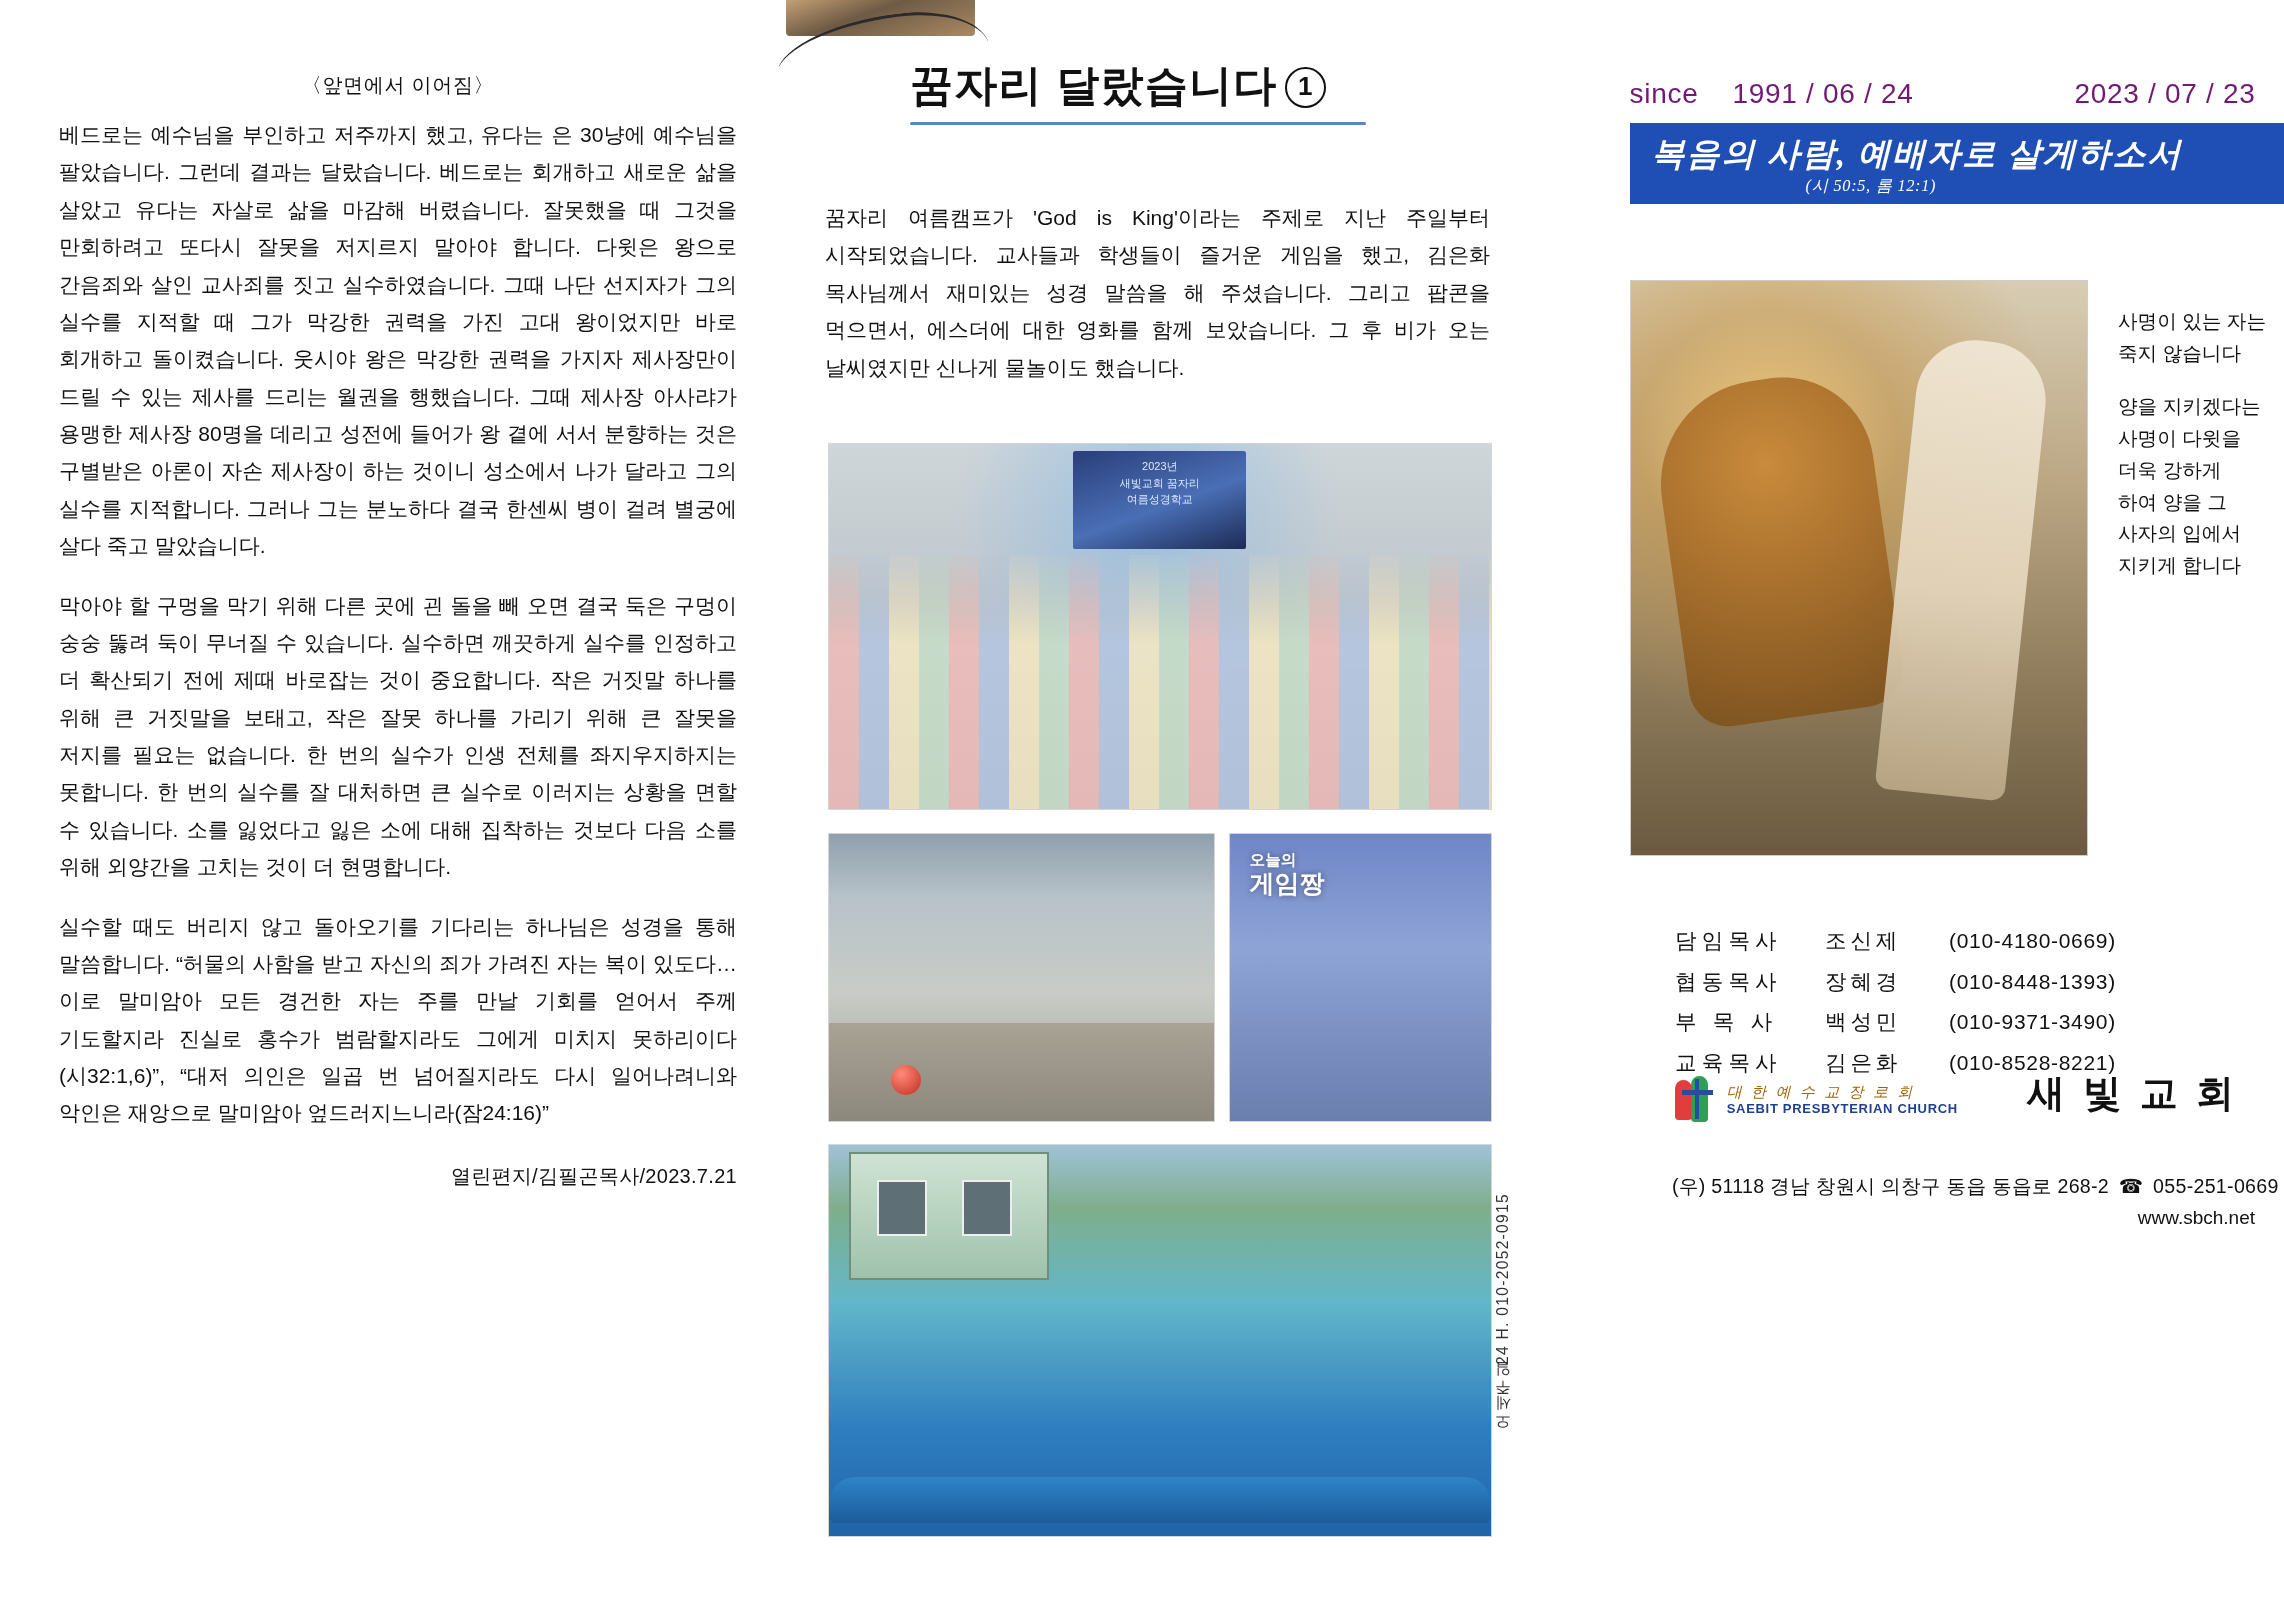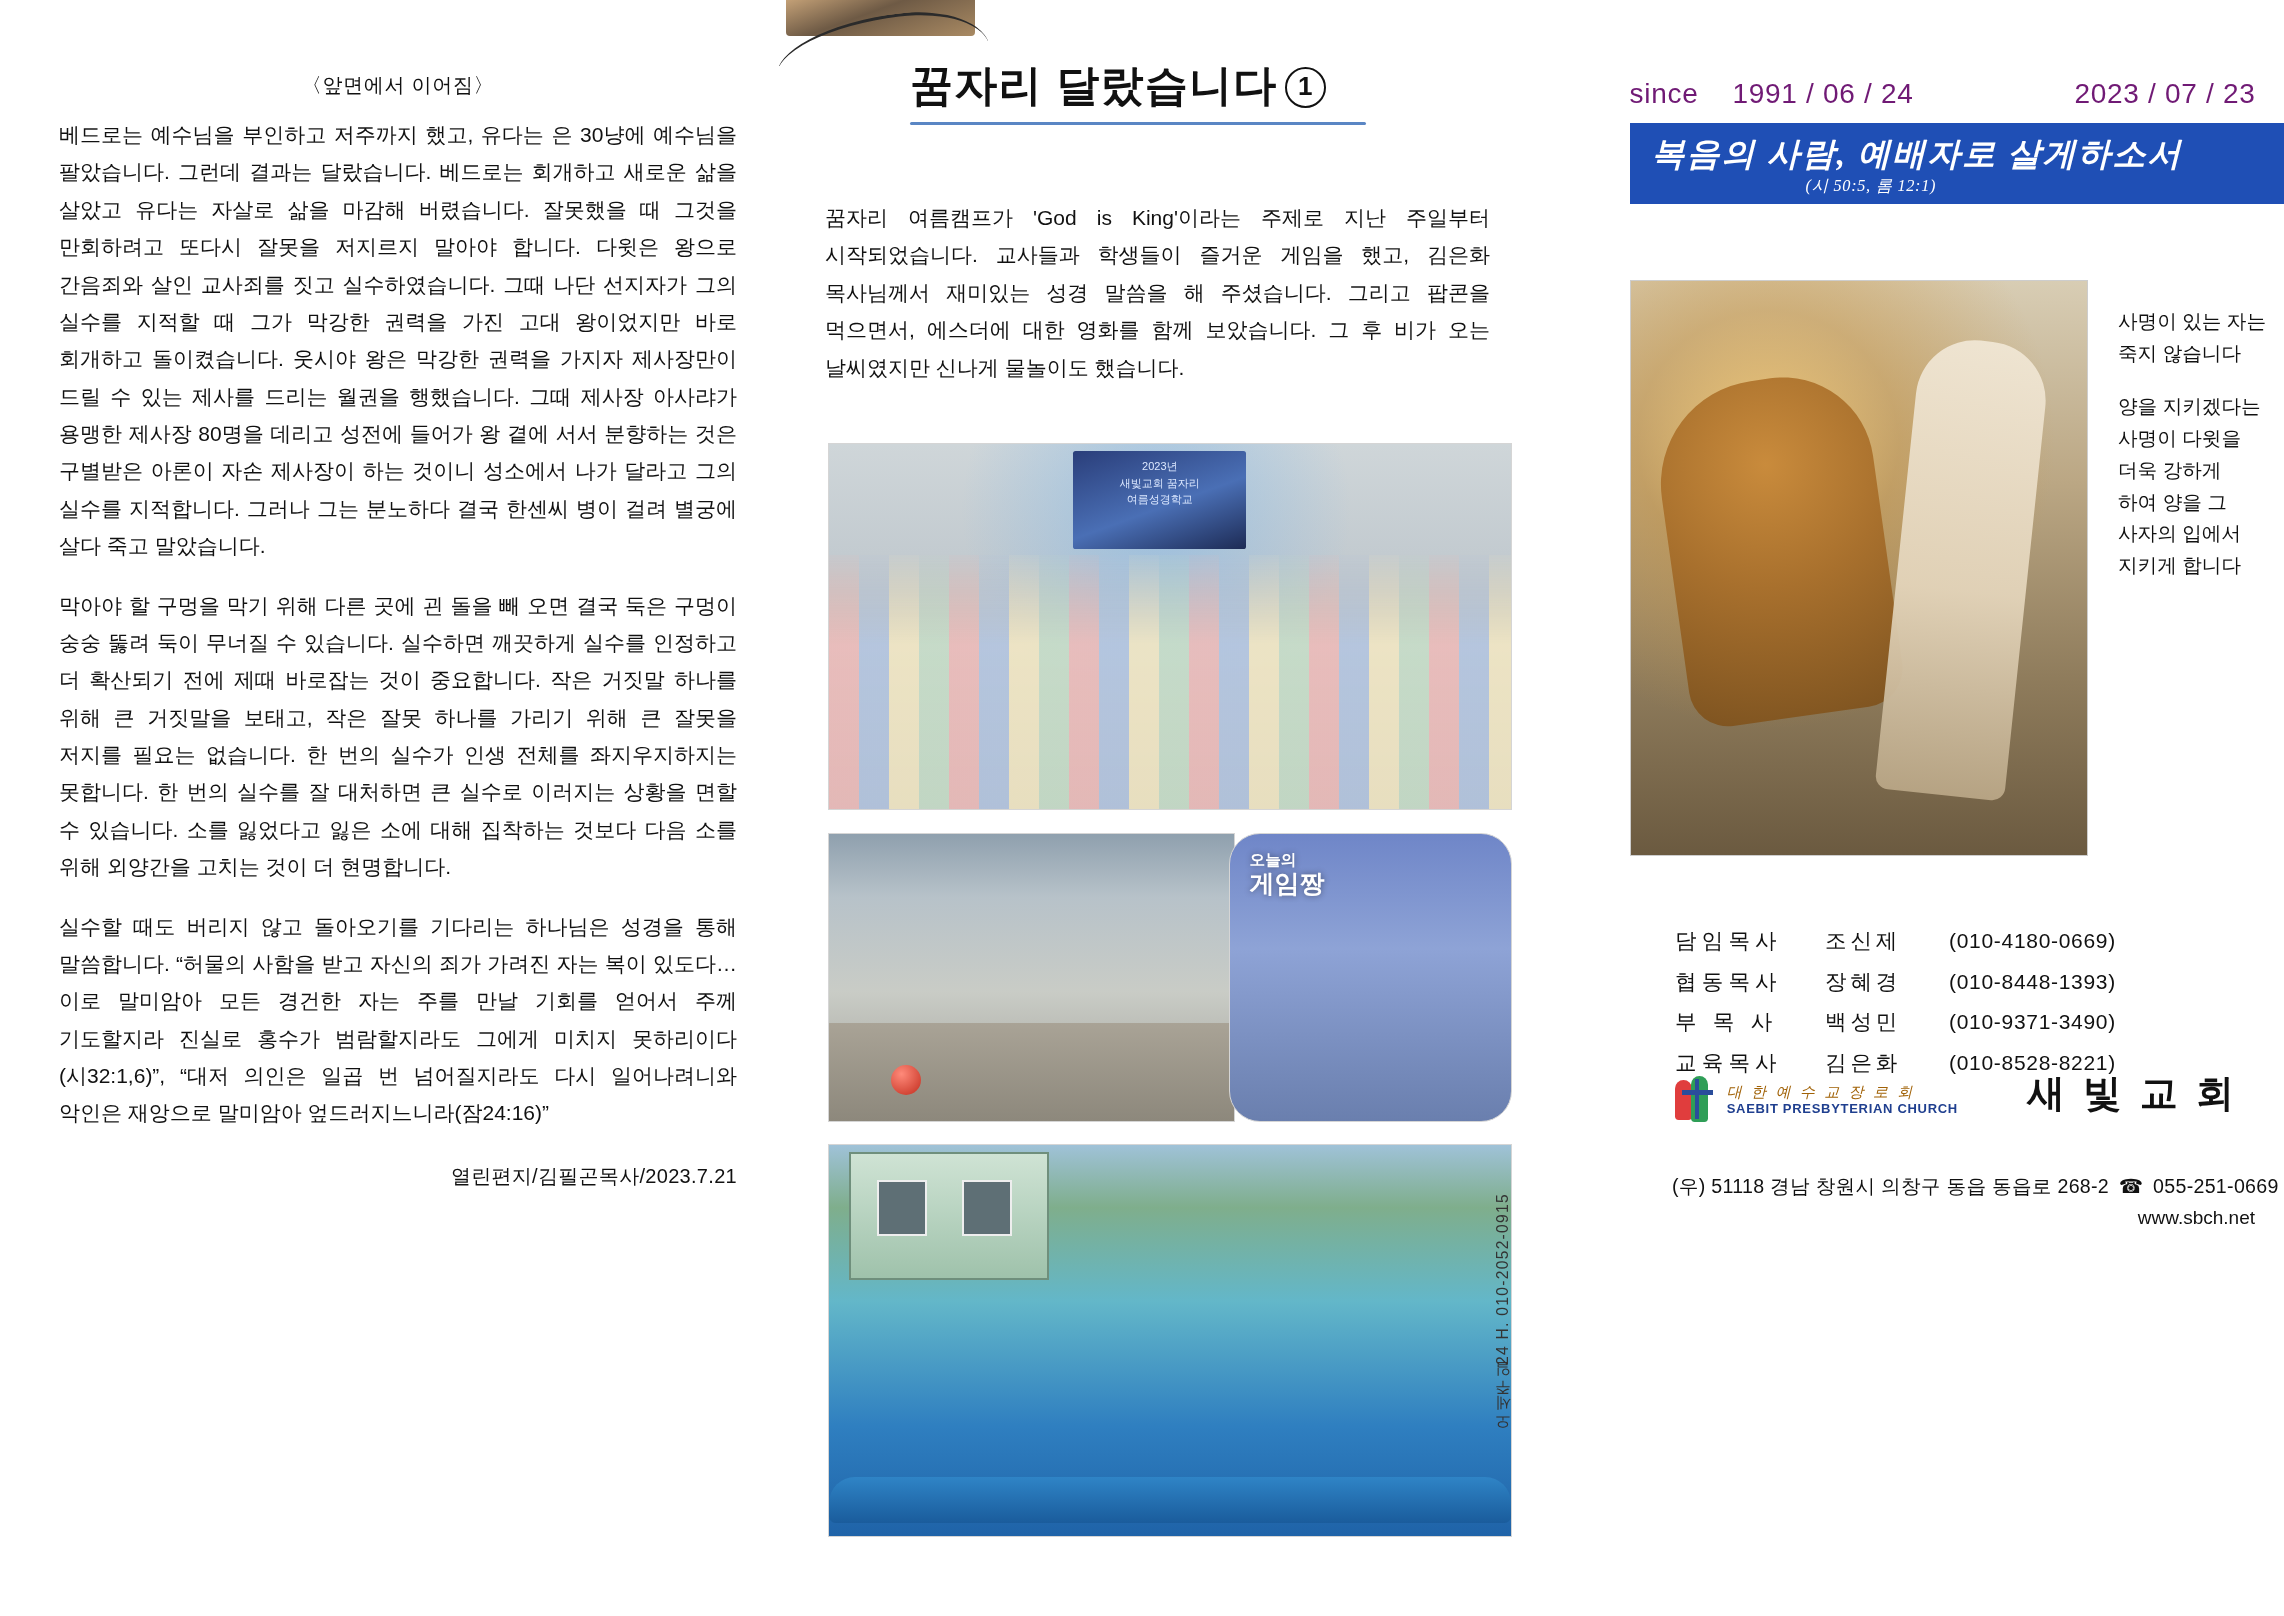--- a/index.html
+++ b/index.html
@@ -120,21 +120,20 @@
     line-height: 1.78;
     text-align: justify;
     word-break: keep-all;
   }
 
   
   .photo {
     position: absolute;
     border: 0.7px solid #d5d5d5;
     overflow: hidden;
-    padding-left: 20px;
   }
   .photo-group {
     left: 16.3px; top: 443px; width: 662px; height: 365px;
     background:
       radial-gradient(circle at 48% 18%, rgba(120,180,235,.55) 0%, rgba(120,180,235,0) 42%),
       linear-gradient(180deg,#cfd6d9 0%, #c3cbd0 30%, #b9b6ad 55%, #9a958c 100%);
   }
   .photo-group .screen {
     position: absolute; left: 244px; top: 6.5px; width: 173px; height: 98px;
     background: linear-gradient(160deg,#2a3e7a,#4a6fb5 55%,#1d2b55);
@@ -163,21 +162,20 @@
     position:absolute; left:0; right:0; bottom:0; height:98px;
     background: linear-gradient(180deg,#a9a396,#8d887c);
   }
   .photo-gym .ball {
     position:absolute; left: 62px; bottom: 26px; width: 30px; height:30px;
     border-radius:50%; background: radial-gradient(circle at 35% 30%, #ff8a7a, #c22c1d);
   }
   .photo-game {
     left: 417px; top: 833px; width: 261px; height: 287px;
     background: linear-gradient(180deg,#6f86c8 0%, #8ea3d6 40%, #6a7fae 100%);
-    border-radius: 31px;
   }
   .photo-game .gtext {
     position:absolute; left: 19.6px; top: 17px; color: #fff; font-weight: bold;
     font-size: 25px; line-height: 1.15; text-shadow: 0 0 6.5px rgba(0,0,0,.45);
   }
   .photo-game .gtext small { font-size: 15.6px; display:block; }
   .photo-pool {
     left: 16.3px; top: 1144px; width: 662px; height: 391px;
     background: linear-gradient(180deg,#9fc2d8 0%, #7fae8c 16%, #63b7c9 40%, #2f7fc0 72%, #1f63a8 100%);
   }

